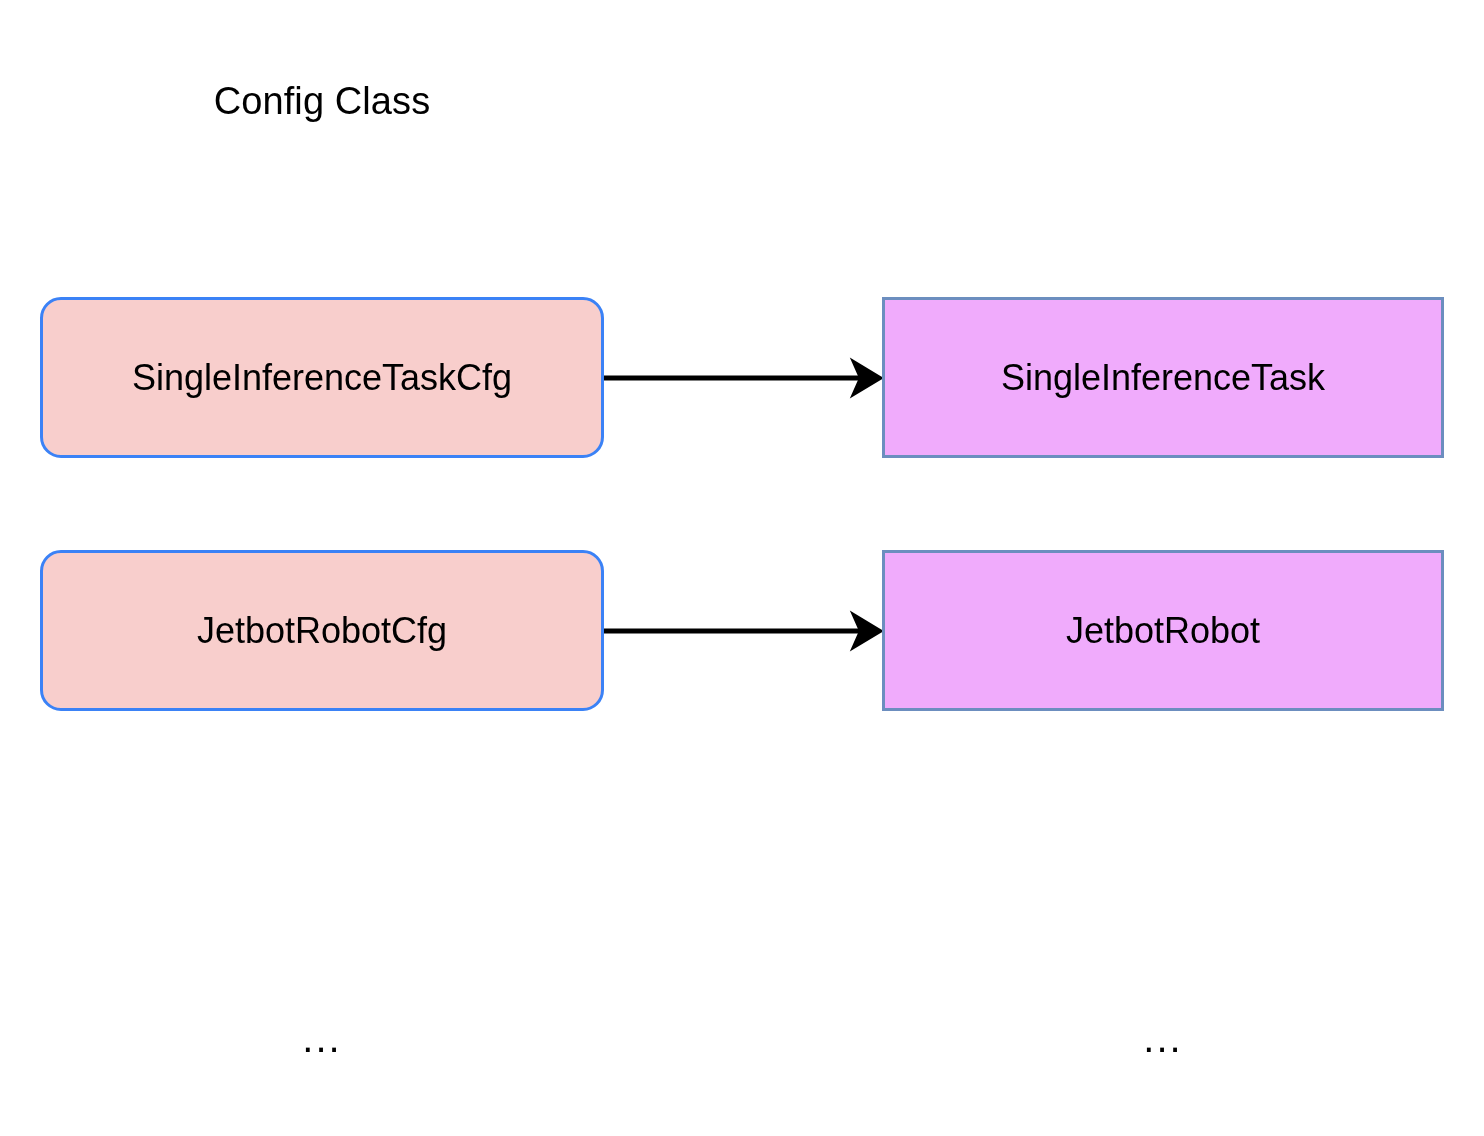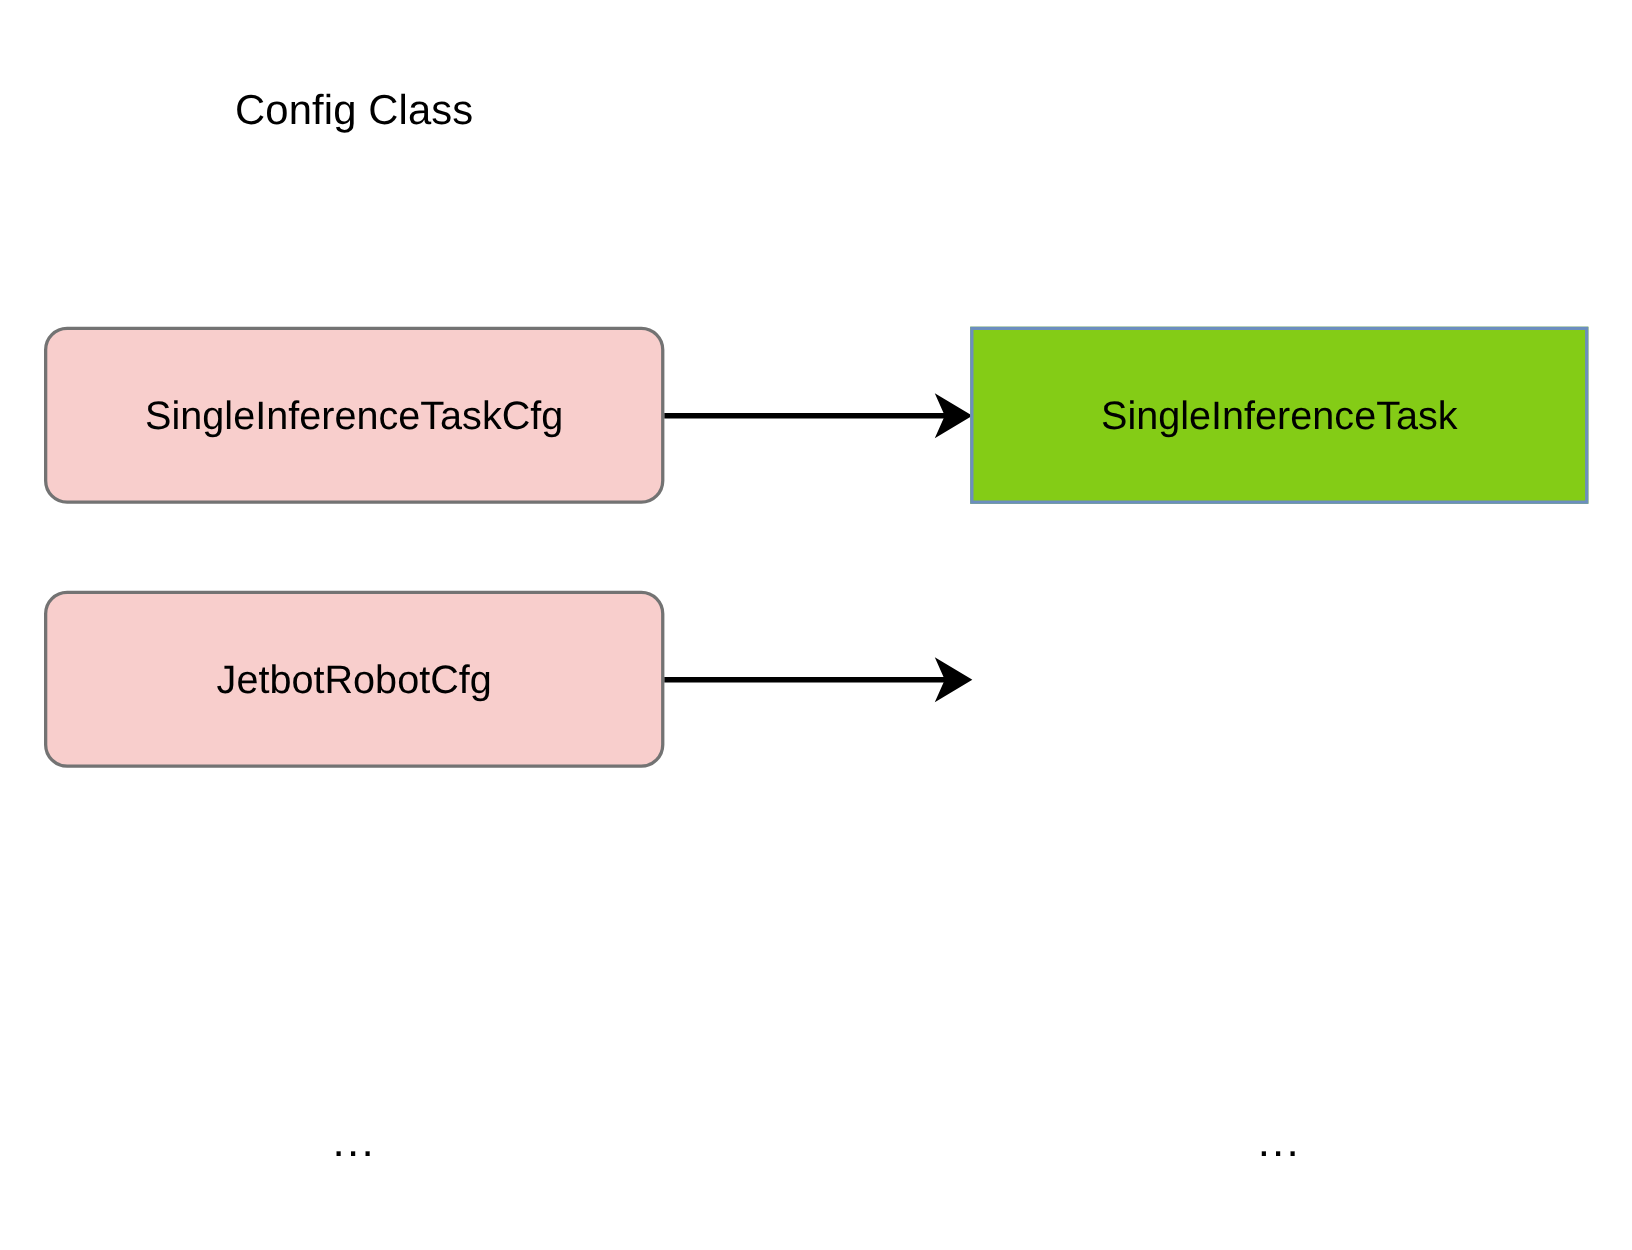--- a/index.html
+++ b/index.html
@@ -61,30 +61,30 @@
     white-space: nowrap;
     text-align: center;
   }
 
   .node.config {
     left: 40px;
     top: 0;
     width: 564px;
     height: 161px;
     background: #f8cecc;
-    border: 3px solid #737373;
+    border: 3px solid #3b82f6;
     border-radius: 21px;
   }
 
   .node.instance {
     left: 882px;
     top: 0;
     width: 562px;
     height: 161px;
-    background: #84cc16;
+    background: #f0abfc;
     border: 3px solid #6c8ebf;
     border-radius: 0;
   }
 
   
   .connector {
     position: absolute;
     left: 600px;
     top: 53px;
     width: 286px;
@@ -123,28 +123,29 @@
     <div class="node config">SingleInferenceTaskCfg</div>
 
     <svg class="connector" viewBox="0 0 286 56">
       <line x1="4" y1="28" x2="262" y2="28" stroke="#000000" stroke-width="5"></line>
       <path d="M 282 28 L 252 10 L 260 28 L 252 46 Z" fill="#000000" stroke="#000000" stroke-width="2" stroke-linejoin="miter"></path>
     </svg>
 
     <div class="node instance">SingleInferenceTask</div>
   </div>
 
-  <div class="row" style="top:537px;">
+  <div class="row" style="top:550px;">
     <div class="node config">JetbotRobotCfg</div>
 
     <svg class="connector" viewBox="0 0 286 56">
       <line x1="4" y1="28" x2="262" y2="28" stroke="#000000" stroke-width="5"></line>
       <path d="M 282 28 L 252 10 L 260 28 L 252 46 Z" fill="#000000" stroke="#000000" stroke-width="2" stroke-linejoin="miter"></path>
     </svg>
 
+    <div class="node instance">JetbotRobot</div>
   </div>
 
 
   <div class="ellipsis" id="ellipsis-config">...</div>
 
   <div class="ellipsis" id="ellipsis-instance">...</div>
 
 </div>
 
 </body></html>

